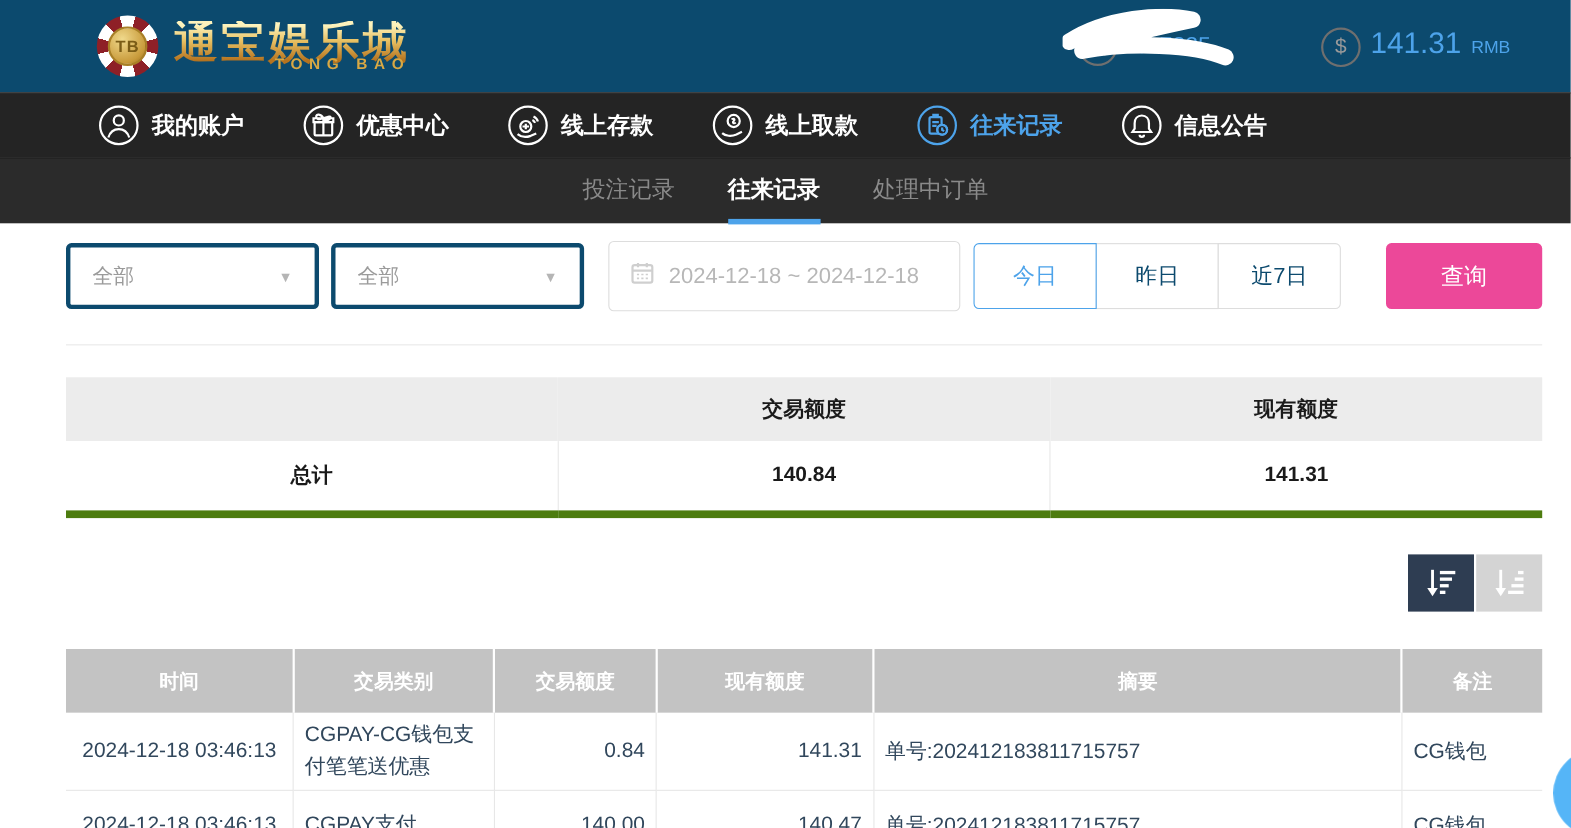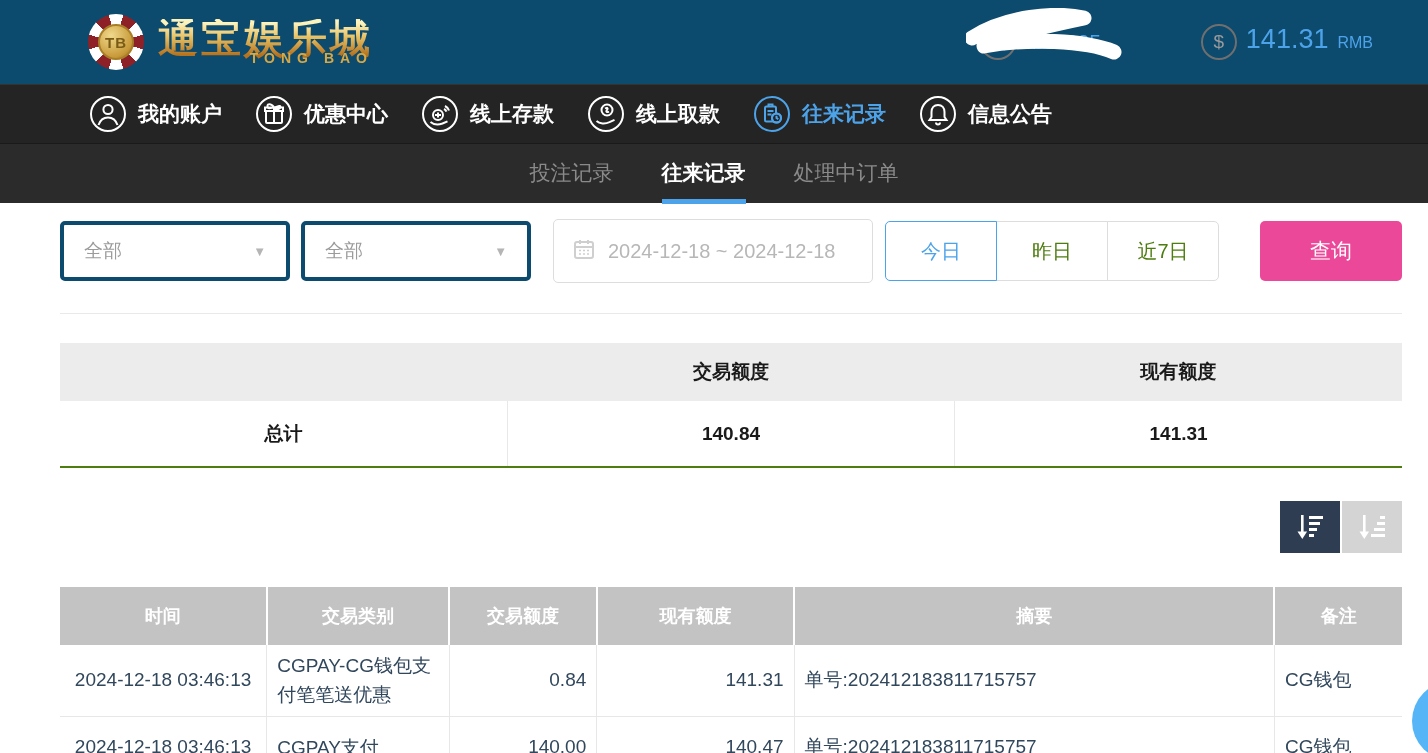--- a/index.html
+++ b/index.html
@@ -32,21 +32,21 @@
           display:flex; align-items:center; justify-content:center; color:#9a9a9a; flex:none; }
   .username { color:#4da3ea; font-size:21px; position:relative; padding-right:30px; }
   .scribble { position:absolute; left:-14px; top:-16px; pointer-events:none; }
   .balance-box { display:flex; align-items:baseline; gap:9px; }
   .balance-num { color:#4da3ea; font-size:27px; }
   .balance-cur { color:#4da3ea; font-size:16px; }
   .dollar-glyph { font-size:19px; color:#9a9a9a; }
 
   
   .mainnav { height:59px; background:#242424; border-top:1px solid #333;
-             display:flex; align-items:center; gap:32px; padding-left:88px; }
+             display:flex; align-items:center; gap:52px; padding-left:88px; }
   .nav-item { display:flex; align-items:center; gap:10px; color:#fff; font-size:21px;
               font-weight:bold; cursor:pointer; white-space:nowrap; }
   .nav-item svg { display:block; }
   .nav-item.active { color:#4da3ea; }
 
   
   .subtabs { height:60px; background:#2b2b2b; border-top:1px solid #1a1a1a;
              display:flex; justify-content:center; gap:48px; }
   .subtab { height:60px; line-height:57px; font-size:21px; color:#8a8a8a;
             border-bottom:5px solid transparent; cursor:pointer; }
@@ -58,37 +58,37 @@
   .select { width:230px; height:60px; border:4px solid #0c4a6e; border-radius:5px;
             display:flex; align-items:center; justify-content:space-between;
             padding:0 20px; color:#9b9b9b; font-size:19px; cursor:pointer; }
   .select .arrow { color:#b5b5b5; font-size:13px; }
   .sel2 { margin-left:11px; }
   .datefield { margin-left:22px; width:320px; height:64px; border:1px solid #ddd;
             border-radius:5px; display:flex; align-items:center; gap:12px;
             padding:0 18px; color:#b7b7b7; font-size:20px; cursor:pointer; white-space:nowrap; }
   .quick-group { margin-left:12px; display:flex; }
   .quick-btn { height:60px; min-width:112px; padding:0 28px; background:#fff;
-            border:1px solid #ddd; color:#4d7c0f; font-size:20px; line-height:58px;
+            border:1px solid #ddd; color:#0c4a6e; font-size:20px; line-height:58px;
             text-align:center; cursor:pointer; margin-left:-1px; }
   .quick-btn:first-child { border-radius:5px 0 0 5px; margin-left:0; }
   .quick-btn:last-child { border-radius:0 5px 5px 0; }
   .quick-btn.active { border:1px solid #4da3ea; color:#4da3ea; position:relative; z-index:2; }
   .search-btn { margin-left:auto; width:142px; height:60px; background:#ec4899; border:none;
             border-radius:5px; color:#fff; font-size:21px; cursor:pointer; }
 
   .hr { height:1px; background:#e9e9e9; margin-top:30px; }
 
   
   .summary { width:100%; border-collapse:collapse; margin-top:29px; table-layout:fixed; }
   .summary thead td { background:#ececec; height:58px; text-align:center;
             font-size:19px; font-weight:bold; color:#1a1a1a; }
   .summary tbody td { background:#fff; height:66px; text-align:center; font-size:19px;
             font-weight:600; color:#1a1a1a; border-right:1px solid #e8e8e8;
-            border-bottom:2px solid #4d7c0f; }
+            border-bottom:7px solid #4d7c0f; }
   .summary tbody td:last-child { border-right:none; }
 
   
   .sort-row { display:flex; justify-content:flex-end; margin-top:33px; }
   .sort-btn { width:60px; height:52px; display:flex; align-items:center; justify-content:center;
               cursor:pointer; }
   .sort-desc { background:#2e3d52; }
   .sort-asc  { background:#d4d4d4; margin-left:2px; }
 
   

